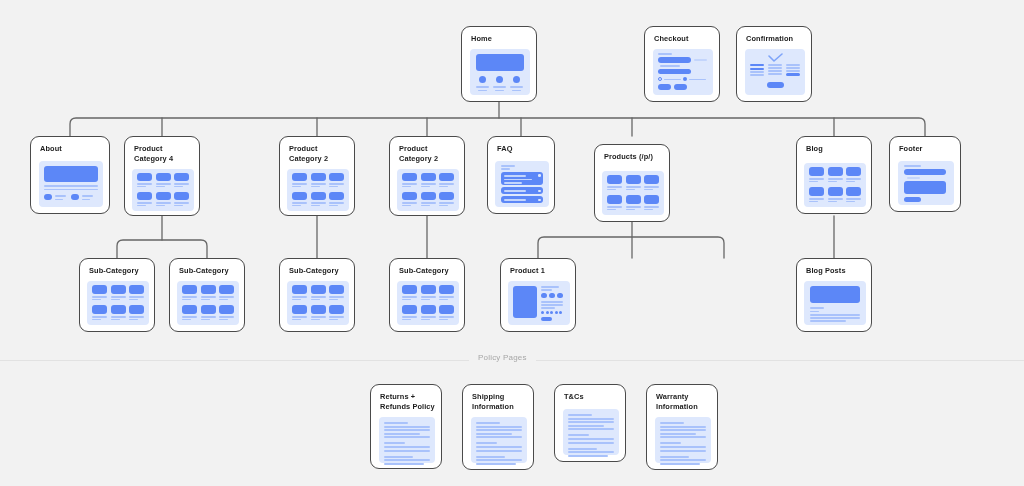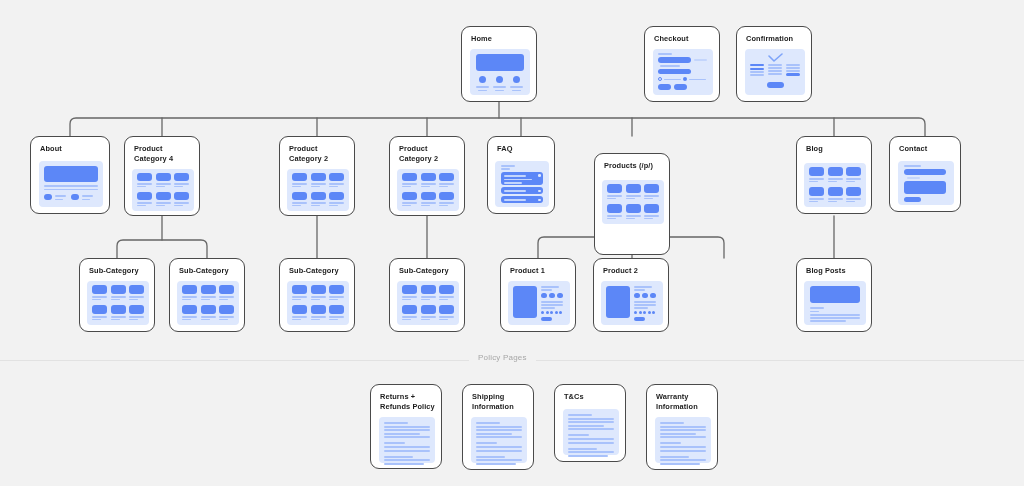--- a/index.html
+++ b/index.html
@@ -245,21 +245,21 @@
       <div class="blk round" style="left:43px;top:13px;width:2.6px;height:2.6px;background:#dee8fd;"></div>
       <div class="blk r3" style="left:6px;top:26px;width:42px;height:7px;"></div>
       <div class="blk pale" style="left:9px;top:29px;width:22px;height:1.6px;"></div>
       <div class="blk round" style="left:43px;top:28.5px;width:2.6px;height:2.6px;background:#dee8fd;"></div>
       <div class="blk r3" style="left:6px;top:35px;width:42px;height:7px;"></div>
       <div class="blk pale" style="left:9px;top:38px;width:22px;height:1.6px;"></div>
       <div class="blk round" style="left:43px;top:37.5px;width:2.6px;height:2.6px;background:#dee8fd;"></div>
     </div>
   </div>
 
-  <div class="card" style="left:594px;top:153px;width:76px;height:102px;padding-left:16px;">
+  <div class="card" style="left:594px;top:144px;width:76px;height:78px;padding-left:16px;">
     <div class="title">Products (/p/)</div>
     <div class="wire-panel grid6" style="left:7px;top:26px;width:62px;height:44px;">
         <div class="blk r3" style="left: 5px; top: 4px; width: 15px; height: 9.25px;"></div>
         <div class="blk soft" style="left: 5px; top: 15.25px; width: 15px; height: 1.5px;"></div>
         <div class="blk soft" style="left: 5px; top: 17.85px; width: 9.3px; height: 1.5px;"></div>
         <div class="blk r3" style="left: 23.5px; top: 4px; width: 15px; height: 9.25px;"></div>
         <div class="blk soft" style="left: 23.5px; top: 15.25px; width: 15px; height: 1.5px;"></div>
         <div class="blk soft" style="left: 23.5px; top: 17.85px; width: 9.3px; height: 1.5px;"></div>
         <div class="blk r3" style="left: 42px; top: 4px; width: 15px; height: 9.25px;"></div>
         <div class="blk soft" style="left: 42px; top: 15.25px; width: 15px; height: 1.5px;"></div>
@@ -294,21 +294,21 @@
         <div class="blk r3" style="left: 23.5px; top: 23.75px; width: 15px; height: 9.25px;"></div>
         <div class="blk soft" style="left: 23.5px; top: 35px; width: 15px; height: 1.5px;"></div>
         <div class="blk soft" style="left: 23.5px; top: 37.6px; width: 9.3px; height: 1.5px;"></div>
         <div class="blk r3" style="left: 42px; top: 23.75px; width: 15px; height: 9.25px;"></div>
         <div class="blk soft" style="left: 42px; top: 35px; width: 15px; height: 1.5px;"></div>
         <div class="blk soft" style="left: 42px; top: 37.6px; width: 9.3px; height: 1.5px;"></div>
       </div>
   </div>
 
   <div class="card" style="left:889px;top:136px;width:72px;height:76px;">
-    <div class="title">Contact</div>
+    <div class="title">Footer</div>
     <div class="wire-panel" style="left:8px;top:24px;width:56px;height:44px;">
       <div class="blk soft" style="left:6px;top:4px;width:17px;height:1.6px;"></div>
       <div class="blk r3" style="left:6px;top:8px;width:42px;height:6px;"></div>
       <div class="blk pale" style="left:9px;top:16px;width:13px;height:1.6px;"></div>
       <div class="blk r3" style="left:6px;top:20px;width:42px;height:13px;"></div>
       <div class="blk r3" style="left:6px;top:36px;width:17px;height:5px;"></div>
     </div>
   </div>
 
   <div class="card" style="left:79px;top:258px;width:76px;height:74px;">
@@ -421,40 +421,20 @@
         <div class="blk soft" style="left: 33px; top: 26px; width: 14px; height: 1.6px;"></div>
         <div class="blk round" style="left: 33px; top: 30px; width: 3px; height: 3px;"></div>
         <div class="blk round" style="left: 37.6px; top: 30px; width: 3px; height: 3px;"></div>
         <div class="blk round" style="left: 42.2px; top: 30px; width: 3px; height: 3px;"></div>
         <div class="blk round" style="left: 46.8px; top: 30px; width: 3px; height: 3px;"></div>
         <div class="blk round" style="left: 51.4px; top: 30px; width: 3px; height: 3px;"></div>
         <div class="blk r3" style="left: 33px; top: 36px; width: 11px; height: 4px;"></div>
       </div>
   </div>
 
-  <div class="card" style="left:593px;top:258px;width:76px;height:74px;">
-    <div class="title">Product 2</div>
-    <div class="wire-panel pdp" style="left:7px;top:22px;width:62px;height:44px;">
-        <div class="blk r3" style="left: 5px; top: 5px; width: 24px; height: 32px;"></div>
-        <div class="blk soft" style="left: 33px; top: 5px; width: 18px; height: 1.8px;"></div>
-        <div class="blk soft" style="left: 33px; top: 8.4px; width: 11px; height: 1.8px;"></div>
-        <div class="blk r3" style="left: 33px; top: 12px; width: 6px; height: 5px;"></div>
-        <div class="blk r3" style="left: 41px; top: 12px; width: 6px; height: 5px;"></div>
-        <div class="blk r3" style="left: 49px; top: 12px; width: 6px; height: 5px;"></div>
-        <div class="blk soft" style="left: 33px; top: 20px; width: 22px; height: 1.6px;"></div>
-        <div class="blk soft" style="left: 33px; top: 23px; width: 22px; height: 1.6px;"></div>
-        <div class="blk soft" style="left: 33px; top: 26px; width: 14px; height: 1.6px;"></div>
-        <div class="blk round" style="left: 33px; top: 30px; width: 3px; height: 3px;"></div>
-        <div class="blk round" style="left: 37.6px; top: 30px; width: 3px; height: 3px;"></div>
-        <div class="blk round" style="left: 42.2px; top: 30px; width: 3px; height: 3px;"></div>
-        <div class="blk round" style="left: 46.8px; top: 30px; width: 3px; height: 3px;"></div>
-        <div class="blk round" style="left: 51.4px; top: 30px; width: 3px; height: 3px;"></div>
-        <div class="blk r3" style="left: 33px; top: 36px; width: 11px; height: 4px;"></div>
-      </div>
-  </div>
 
 
   <div class="card" style="left:796px;top:258px;width:76px;height:74px;">
     <div class="title">Blog Posts</div>
     <div class="wire-panel" style="left:7px;top:22px;width:62px;height:44px;">
       <div class="blk r3" style="left:6px;top:5px;width:50px;height:17px;"></div>
       <div class="blk soft" style="left:6px;top:26px;width:14px;height:1.6px;"></div>
       <div class="blk soft" style="left:6px;top:29.5px;width:9px;height:1.6px;"></div>
       <div class="blk soft" style="left:6px;top:33px;width:50px;height:1.6px;"></div>
       <div class="blk soft" style="left:6px;top:36px;width:50px;height:1.6px;"></div>

